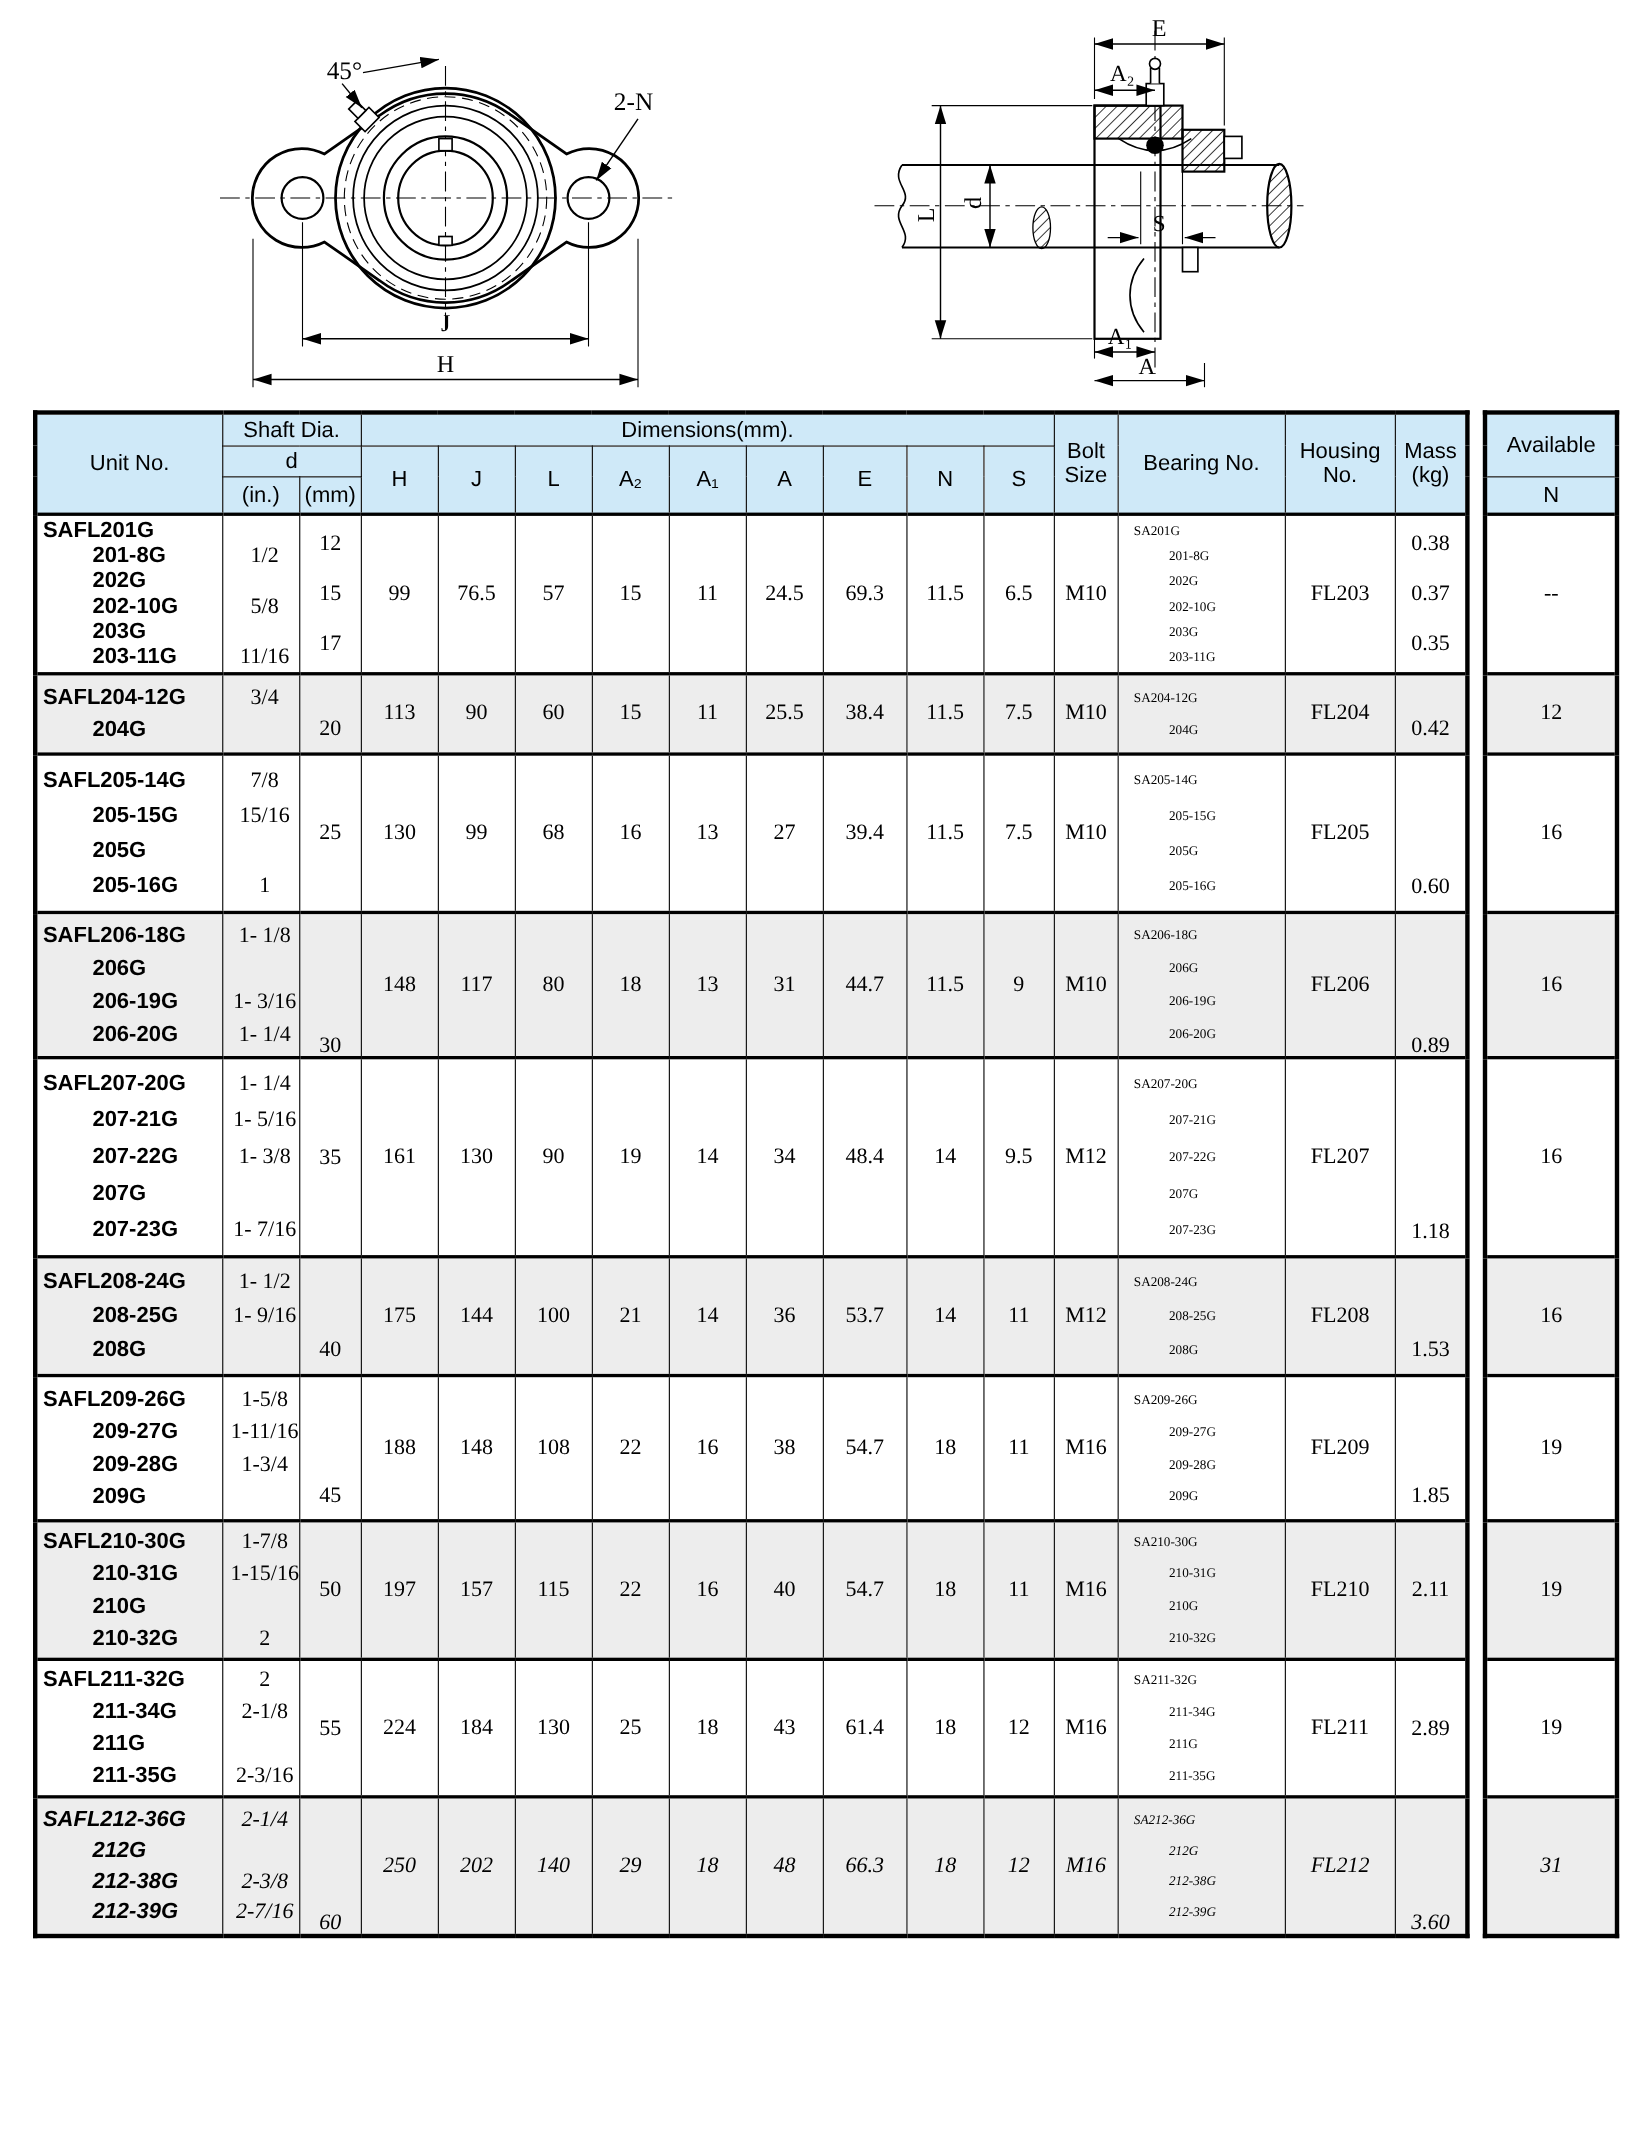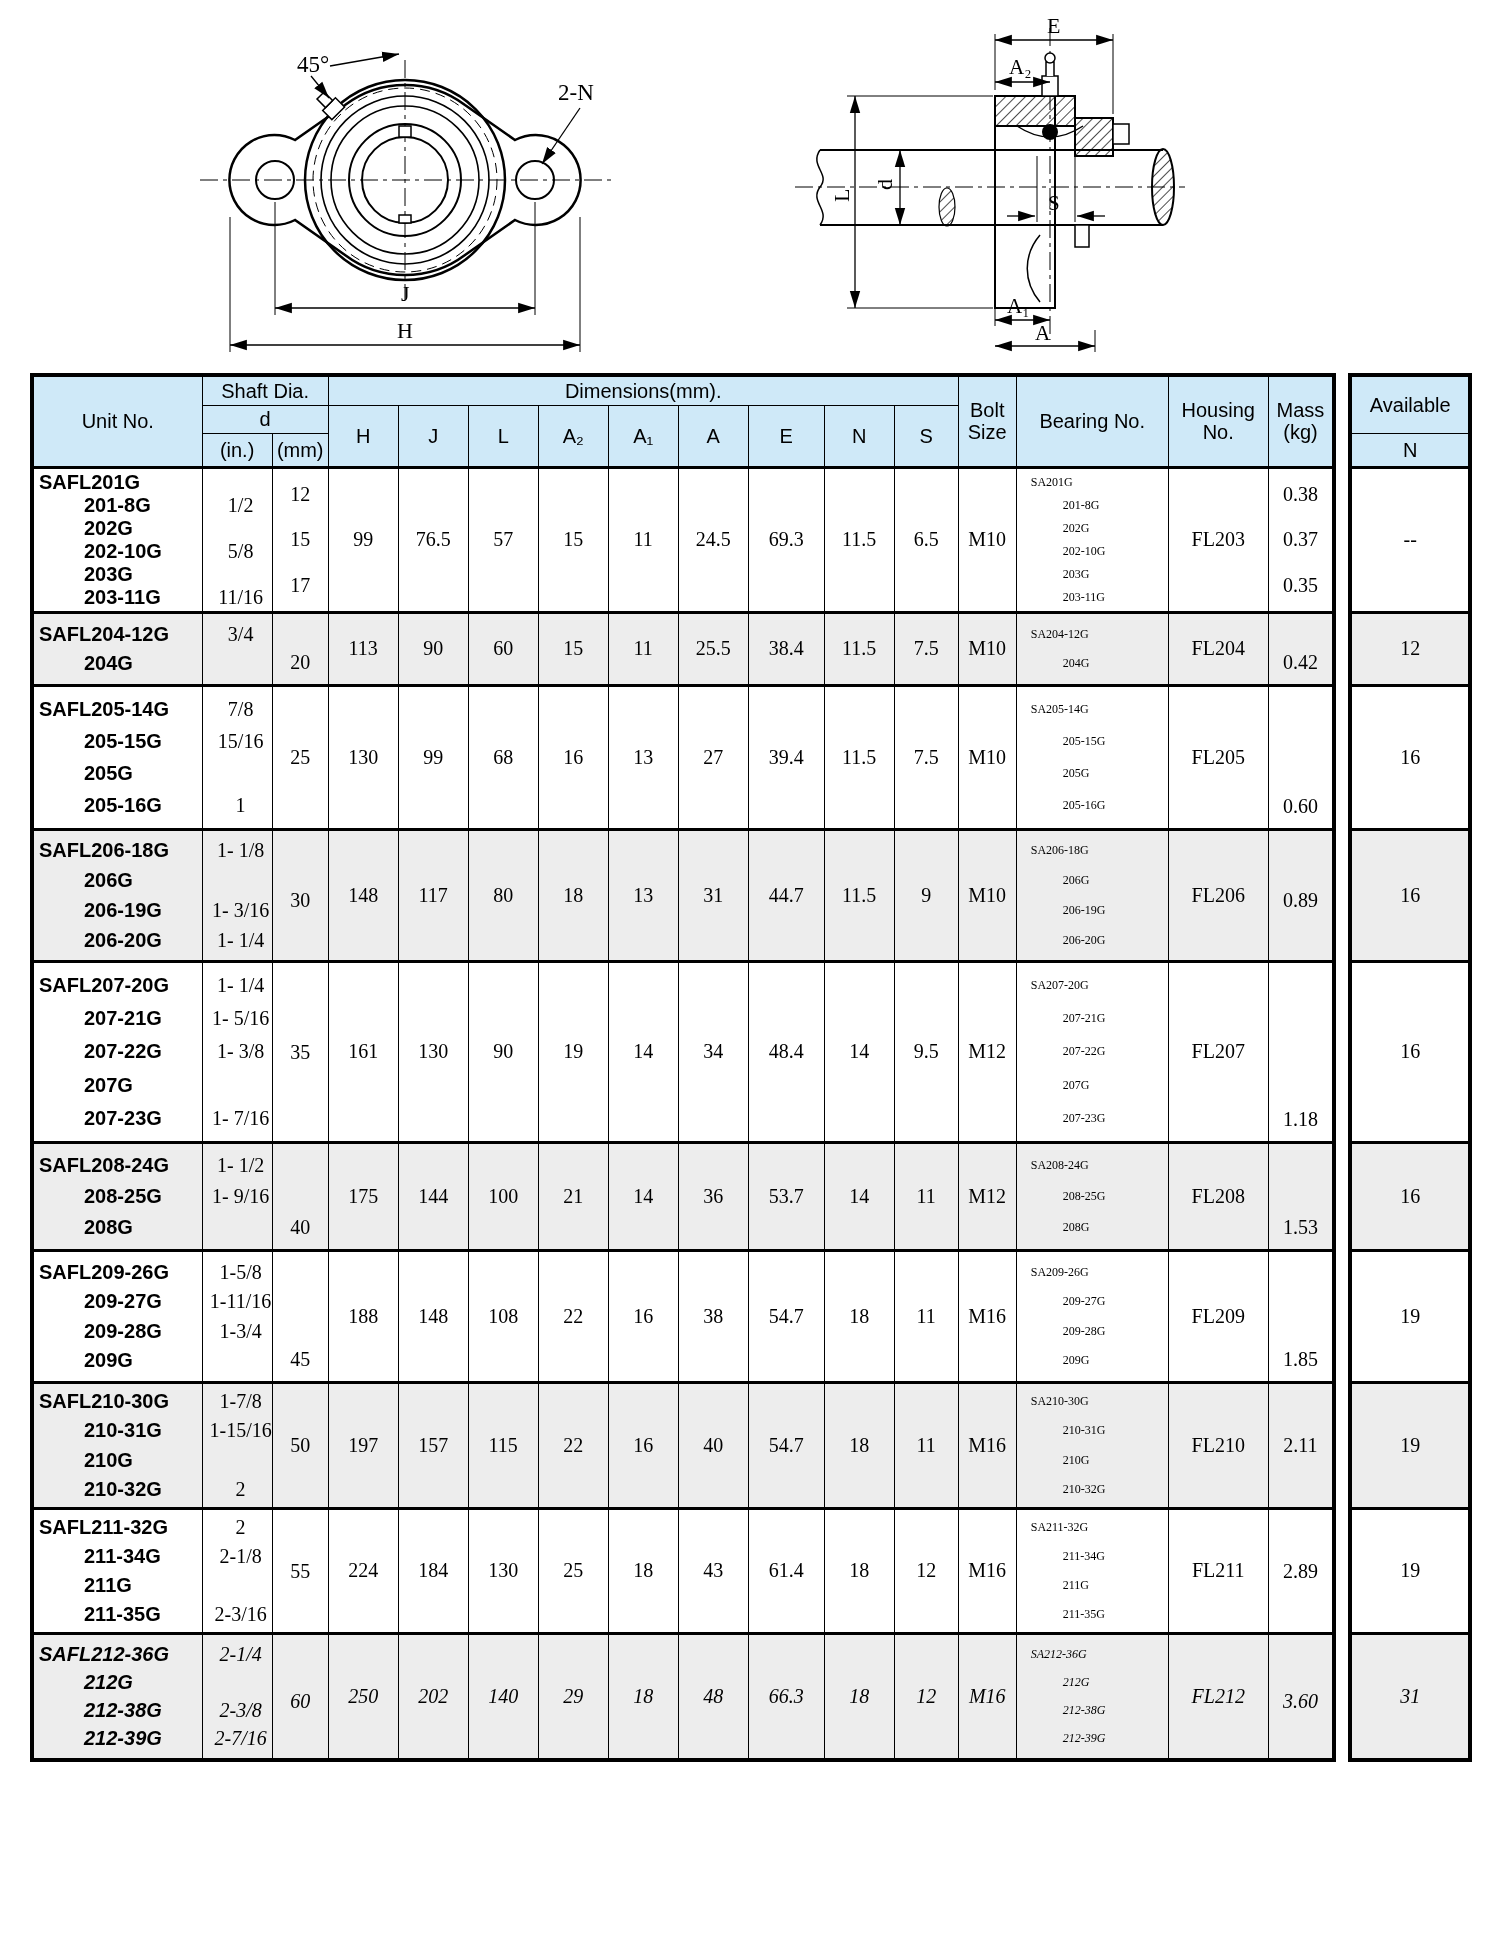--- a/index.html
+++ b/index.html
@@ -33,21 +33,21 @@
   .stack{display:flex;flex-direction:column;justify-content:space-around;}
   .uline{font-family:"Liberation Sans",sans-serif;font-weight:bold;font-size:20px;
          text-align:left;padding-left:50px;white-space:nowrap;line-height:1;}
   .uline.first{padding-left:5px;}
   .iline{font-size:20px;text-align:center;padding-left:7px;white-space:nowrap;line-height:1;}
   .bline{font-size:12px;text-align:left;padding-left:46px;white-space:nowrap;line-height:1;}
   .bline.first{padding-left:14px;}
   .vpos{display:flex;flex-direction:column;}
   .vpos div{line-height:1;}
   .vpos.spread{justify-content:space-around;}
-  .vpos.top{justify-content:center;padding-top:10px;}
+  .vpos.top{justify-content:flex-end;padding-top:10px;}
   .vpos.center{justify-content:center;}
   .vpos.bottom{justify-content:flex-end;padding-bottom:12px;}
 </style>
 </head>
 <body>
 
 <div id="page">
 
   <svg class="drawing" style="left:175px;top:12px;" width="470" height="355" viewBox="0 0 470 355">
     <defs>

